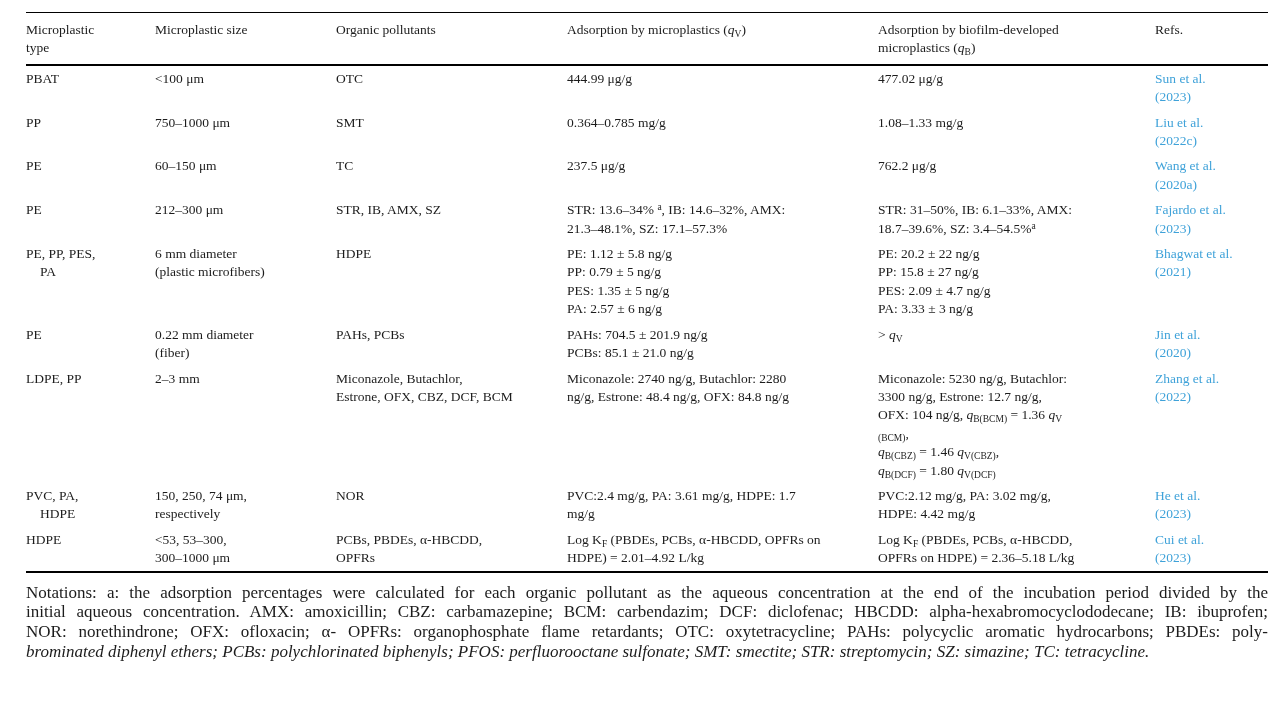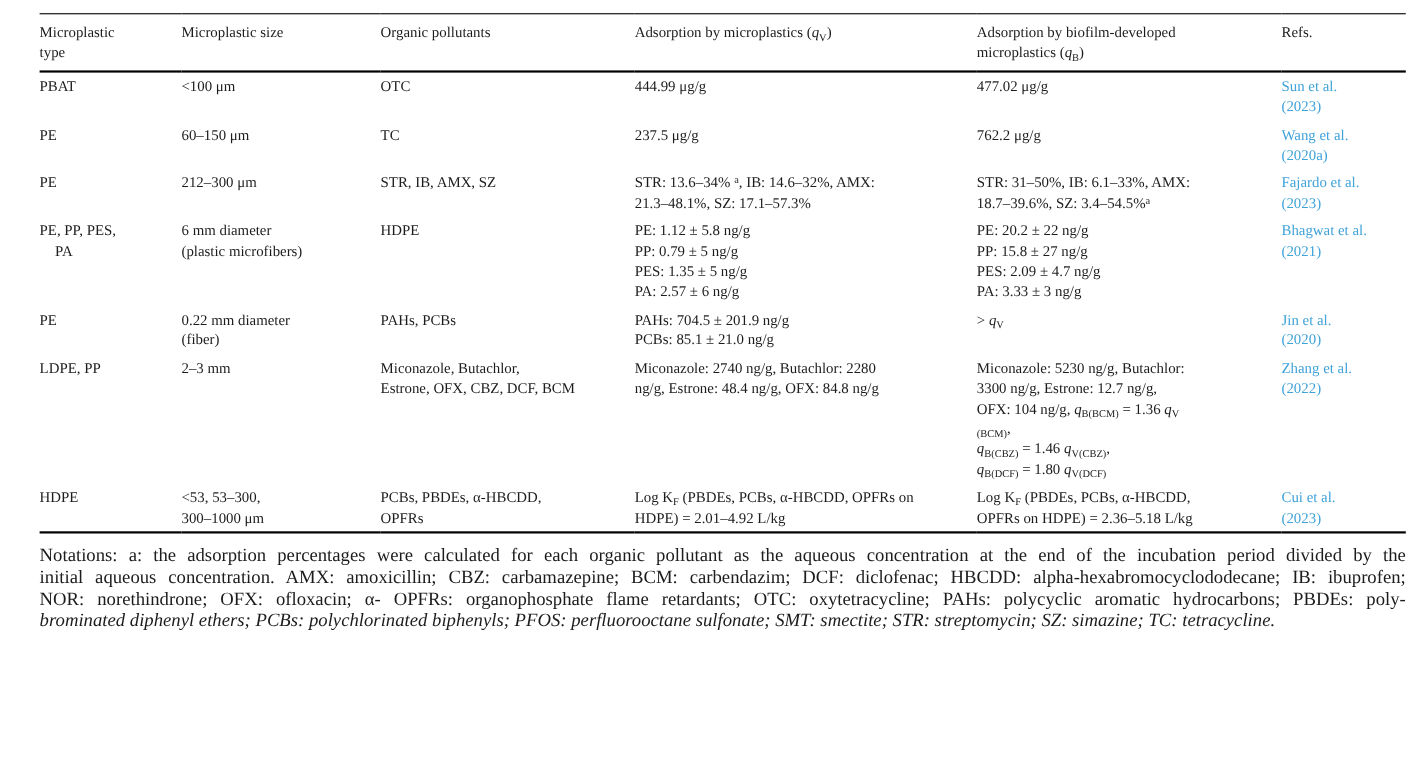--- a/index.html
+++ b/index.html
@@ -2,21 +2,21 @@
 <html style="--link: #3fa2d9;"><head>
 <meta charset="utf-8">
 <style>
   html,body{margin:0;padding:0;background:#ffffff;}
   body{
     width:1280px;height:713px;overflow:hidden;
     font-family:"Liberation Serif","DejaVu Serif",serif;
     color:#1c1c1c;
     -webkit-font-smoothing:antialiased;
   }
-  .page{width:1012px;box-sizing:border-box;padding:12px 12px 0 36px;}
+  .page{width:1012px;box-sizing:border-box;padding:12px 12px 0 26px;}
   table{
     border-collapse:collapse;table-layout:fixed;width:1242px;
     border-top:1.5px solid #000;
     font-size:13.5px;line-height:18.4px;
   }
   col.c1{width:129px}col.c2{width:181px}col.c3{width:231px}
   col.c4{width:311px}col.c5{width:277px}col.c6{width:113px}
   th{
     font-weight:normal;text-align:left;vertical-align:top;
     padding:8px 12px 6px 0;border-bottom:2px solid #000;
@@ -65,20 +65,28 @@
     <tbody id="tbody">
         <tr>
           <td class="cell-type">PBAT</td>
           <td>&lt;100 μm</td>
           <td>OTC</td>
           <td>444.99 μg/g</td>
           <td>477.02 μg/g</td>
           <td><a class="ref-link">Sun et al.<br>(2023)</a></td>
         </tr>
         <tr>
+          <td class="cell-type">PP</td>
+          <td>750–1000 μm</td>
+          <td>SMT</td>
+          <td>0.364–0.785 mg/g</td>
+          <td>1.08–1.33 mg/g</td>
+          <td><a class="ref-link">Liu et al.<br>(2022c)</a></td>
+        </tr>
+        <tr>
           <td class="cell-type">PE</td>
           <td>60–150 μm</td>
           <td>TC</td>
           <td>237.5 μg/g</td>
           <td>762.2 μg/g</td>
           <td><a class="ref-link">Wang et al.<br>(2020a)</a></td>
         </tr>
         <tr>
           <td class="cell-type">PE</td>
           <td>212–300 μm</td>
@@ -105,20 +113,28 @@
         </tr>
         <tr>
           <td class="cell-type">LDPE, PP</td>
           <td>2–3 mm</td>
           <td>Miconazole, Butachlor,<br>Estrone, OFX, CBZ, DCF, BCM</td>
           <td>Miconazole: 2740 ng/g, Butachlor: 2280<br>ng/g, Estrone: 48.4 ng/g, OFX: 84.8 ng/g</td>
           <td>Miconazole: 5230 ng/g, Butachlor:<br>3300 ng/g, Estrone: 12.7 ng/g,<br>OFX: 104 ng/g, <i>q</i><sub>B(BCM)</sub> = 1.36 <i>q</i><sub>V</sub><br><sub>(BCM)</sub>,<br><i>q</i><sub>B(CBZ)</sub> = 1.46 <i>q</i><sub>V(CBZ)</sub>,<br><i>q</i><sub>B(DCF)</sub> = 1.80 <i>q</i><sub>V(DCF)</sub></td>
           <td><a class="ref-link">Zhang et al.<br>(2022)</a></td>
         </tr>
         <tr>
+          <td class="cell-type">PVC, PA,<br>HDPE</td>
+          <td>150, 250, 74 μm,<br>respectively</td>
+          <td>NOR</td>
+          <td>PVC:2.4 mg/g, PA: 3.61 mg/g, HDPE: 1.7<br>mg/g</td>
+          <td>PVC:2.12 mg/g, PA: 3.02 mg/g,<br>HDPE: 4.42 mg/g</td>
+          <td><a class="ref-link">He et al.<br>(2023)</a></td>
+        </tr>
+        <tr>
           <td class="cell-type">HDPE</td>
           <td>&lt;53, 53–300,<br>300–1000 μm</td>
           <td>PCBs, PBDEs, α-HBCDD,<br>OPFRs</td>
           <td>Log K<sub>F</sub> (PBDEs, PCBs, α-HBCDD, OPFRs on<br>HDPE) = 2.01–4.92 L/kg</td>
           <td>Log K<sub>F</sub> (PBDEs, PCBs, α-HBCDD,<br>OPFRs on HDPE) = 2.36–5.18 L/kg</td>
           <td><a class="ref-link">Cui et al.<br>(2023)</a></td>
         </tr>
       </tbody>
   </table>
   <div class="notes" id="notes">

